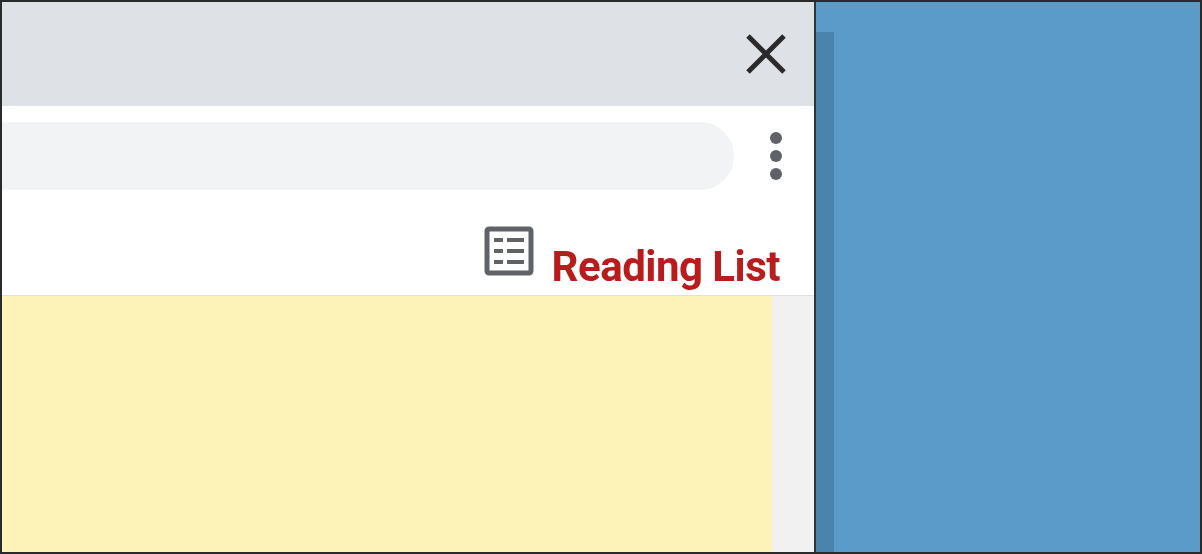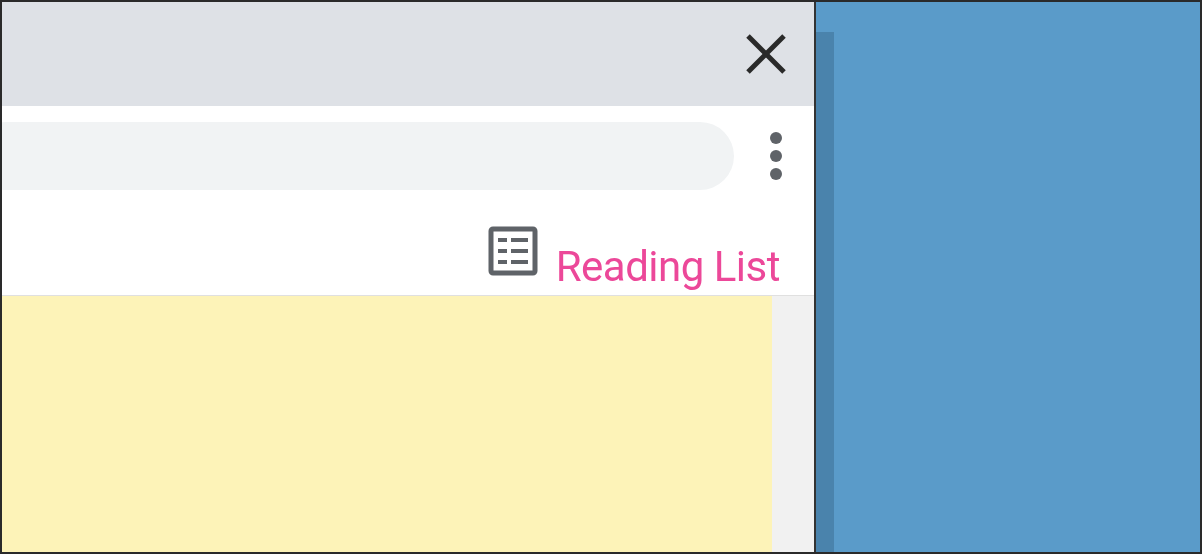--- a/index.html
+++ b/index.html
@@ -93,22 +93,22 @@
     }
     .reading-list-btn {
       display: flex;
       align-items: center;
       gap: 18px;
       cursor: pointer;
       color: #5f6368;
     }
     .reading-list-label {
       font-size: 42px;
-      font-weight: 400;
-      color: #ec4899;
+      font-weight: 700;
+      color: #b91c1c;
       letter-spacing: -0.5px;
       margin-top: 32px;
     }
     .content-area {
       flex: 1;
       display: flex;
     }
     .page-content {
       flex: 1;
       background: #fdf3b8;

